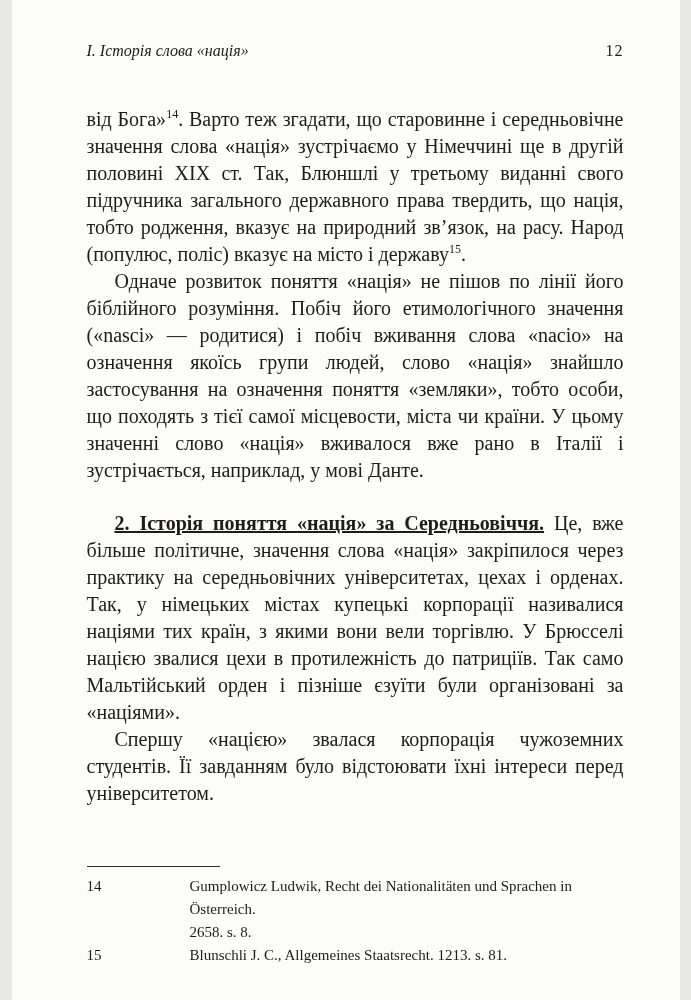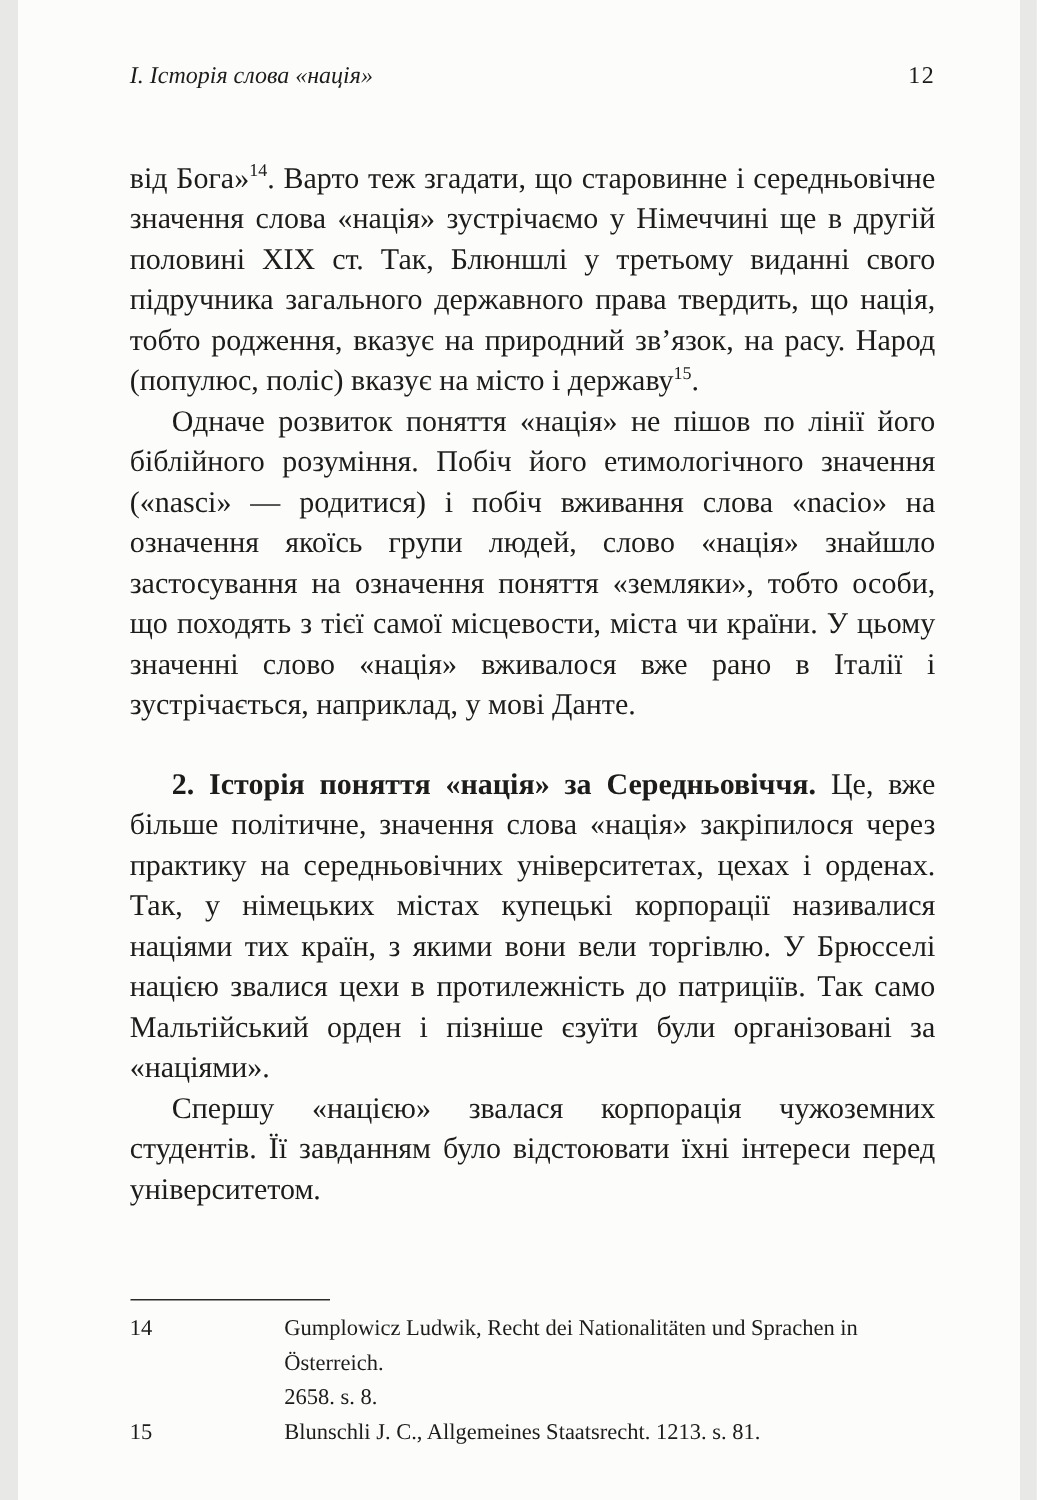--- a/index.html
+++ b/index.html
@@ -46,21 +46,21 @@
   .para {
     margin: 0;
   }
   .para.indent {
     text-indent: 28px;
   }
   .para.section-gap {
     margin-top: 26px;
   }
   .run-normal { font-weight: normal; }
-  .run-bold   { font-weight: bold; }
+  .run-bold   { font-weight: bold; text-decoration: underline; }
   .run-sup {
     font-size: 12px;
     vertical-align: super;
     line-height: 0;
   }
   .footnotes {
     position: absolute;
     left: 75px;
     right: 56px;
     top: 866px;

